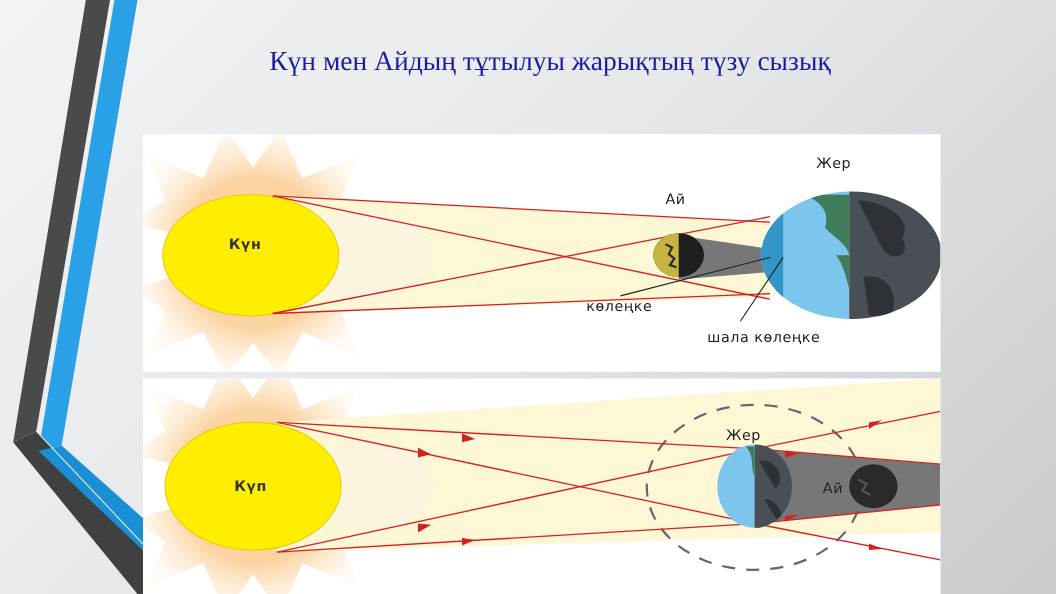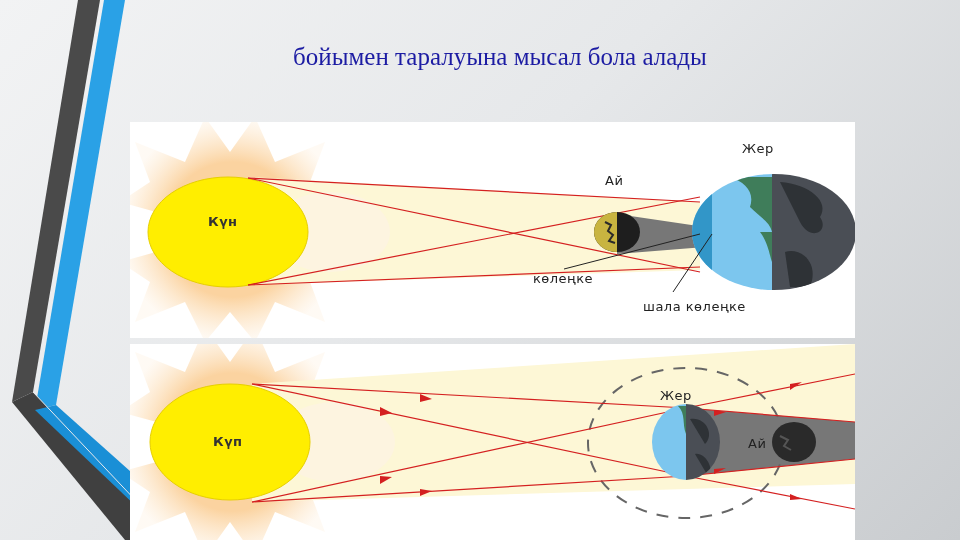--- a/index.html
+++ b/index.html
@@ -27,21 +27,21 @@
 
 <svg class="deco" viewBox="0 0 140 540" width="140" height="540">
   <polygon points="78,0 100,0 33,392 12,402" fill="#4a4a4a"></polygon>
   <polygon points="104,0 125,0 56,405 35,410" fill="#2aa1e6"></polygon>
   <polygon points="12,402 33,392 140,505 140,540 125,540" fill="#404040"></polygon>
   <polygon points="35,410 56,405 140,480 140,510" fill="#1a8fd6"></polygon>
   <line x1="33" y1="392" x2="140" y2="505" stroke="#e8eaec" stroke-width="1"></line>
 </svg>
 
 <div class="title">
-  <span>бойымен таралуына мысал бола алады</span>
+  <span>Күн мен Айдың тұтылуы жарықтың түзу сызық</span>
 </div>
 
 <div class="panel top">
   <svg width="725" height="216" viewBox="0 0 725 216">
     <defs>
       <radialGradient id="corona1" cx="50%" cy="50%" r="50%">
         <stop offset="60%" stop-color="#fbd3a0" stop-opacity="1"></stop>
         <stop offset="100%" stop-color="#fde6c8" stop-opacity="0.2"></stop>
       </radialGradient>
     </defs>

